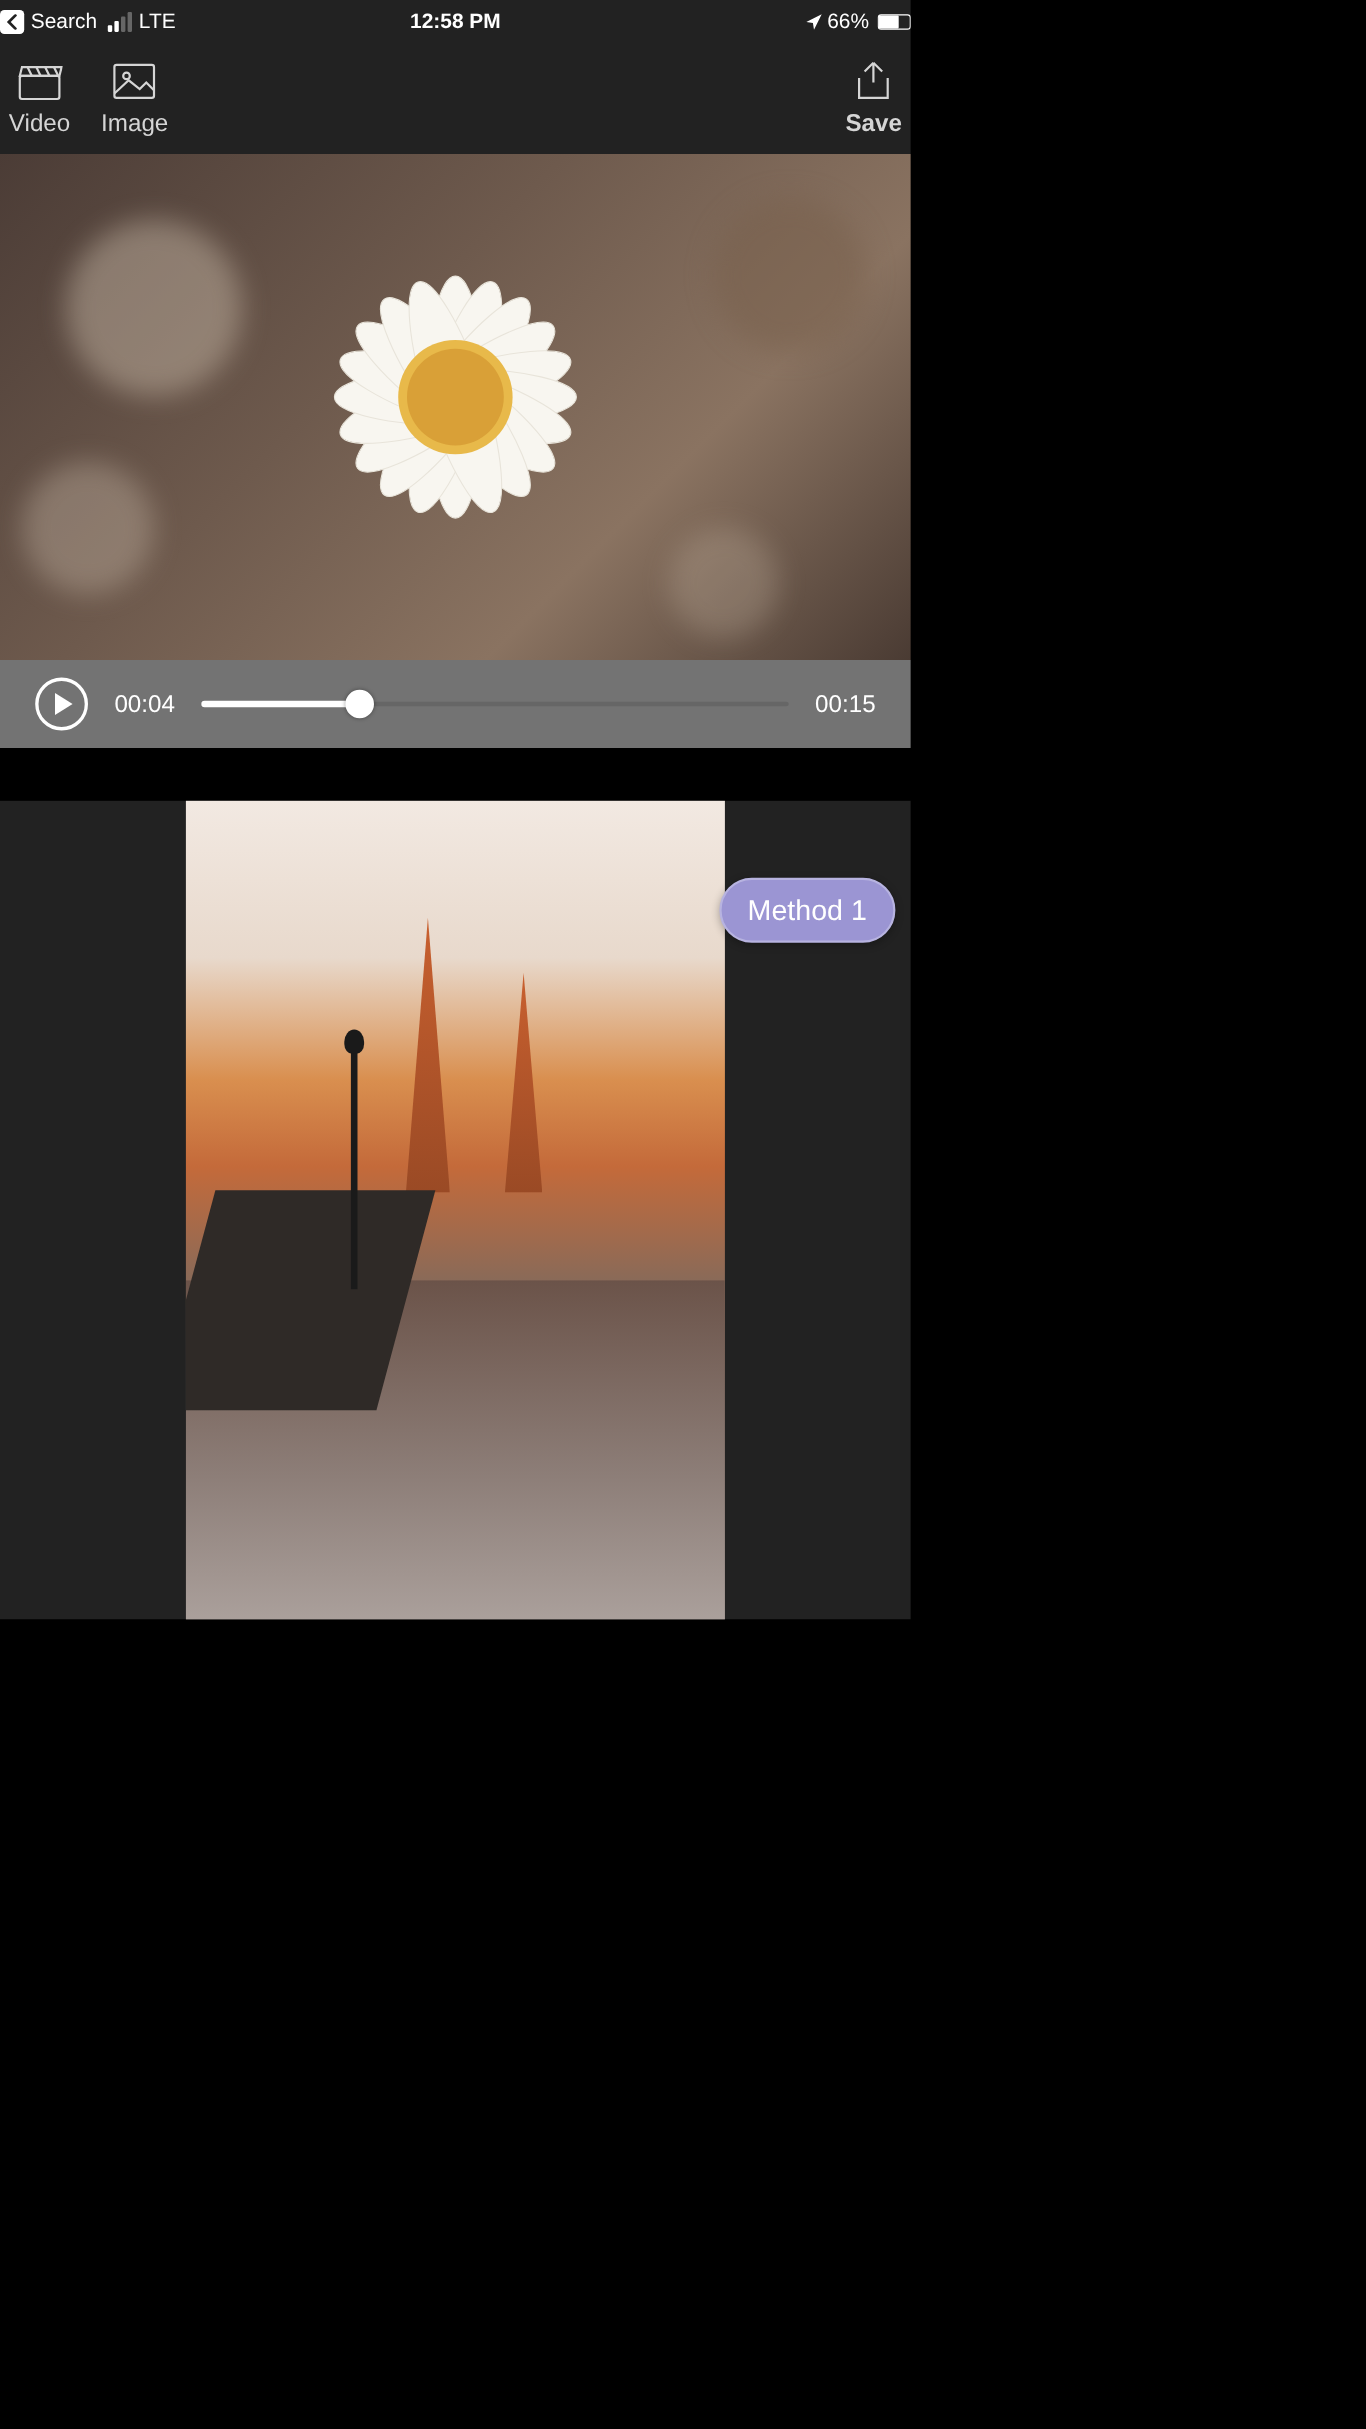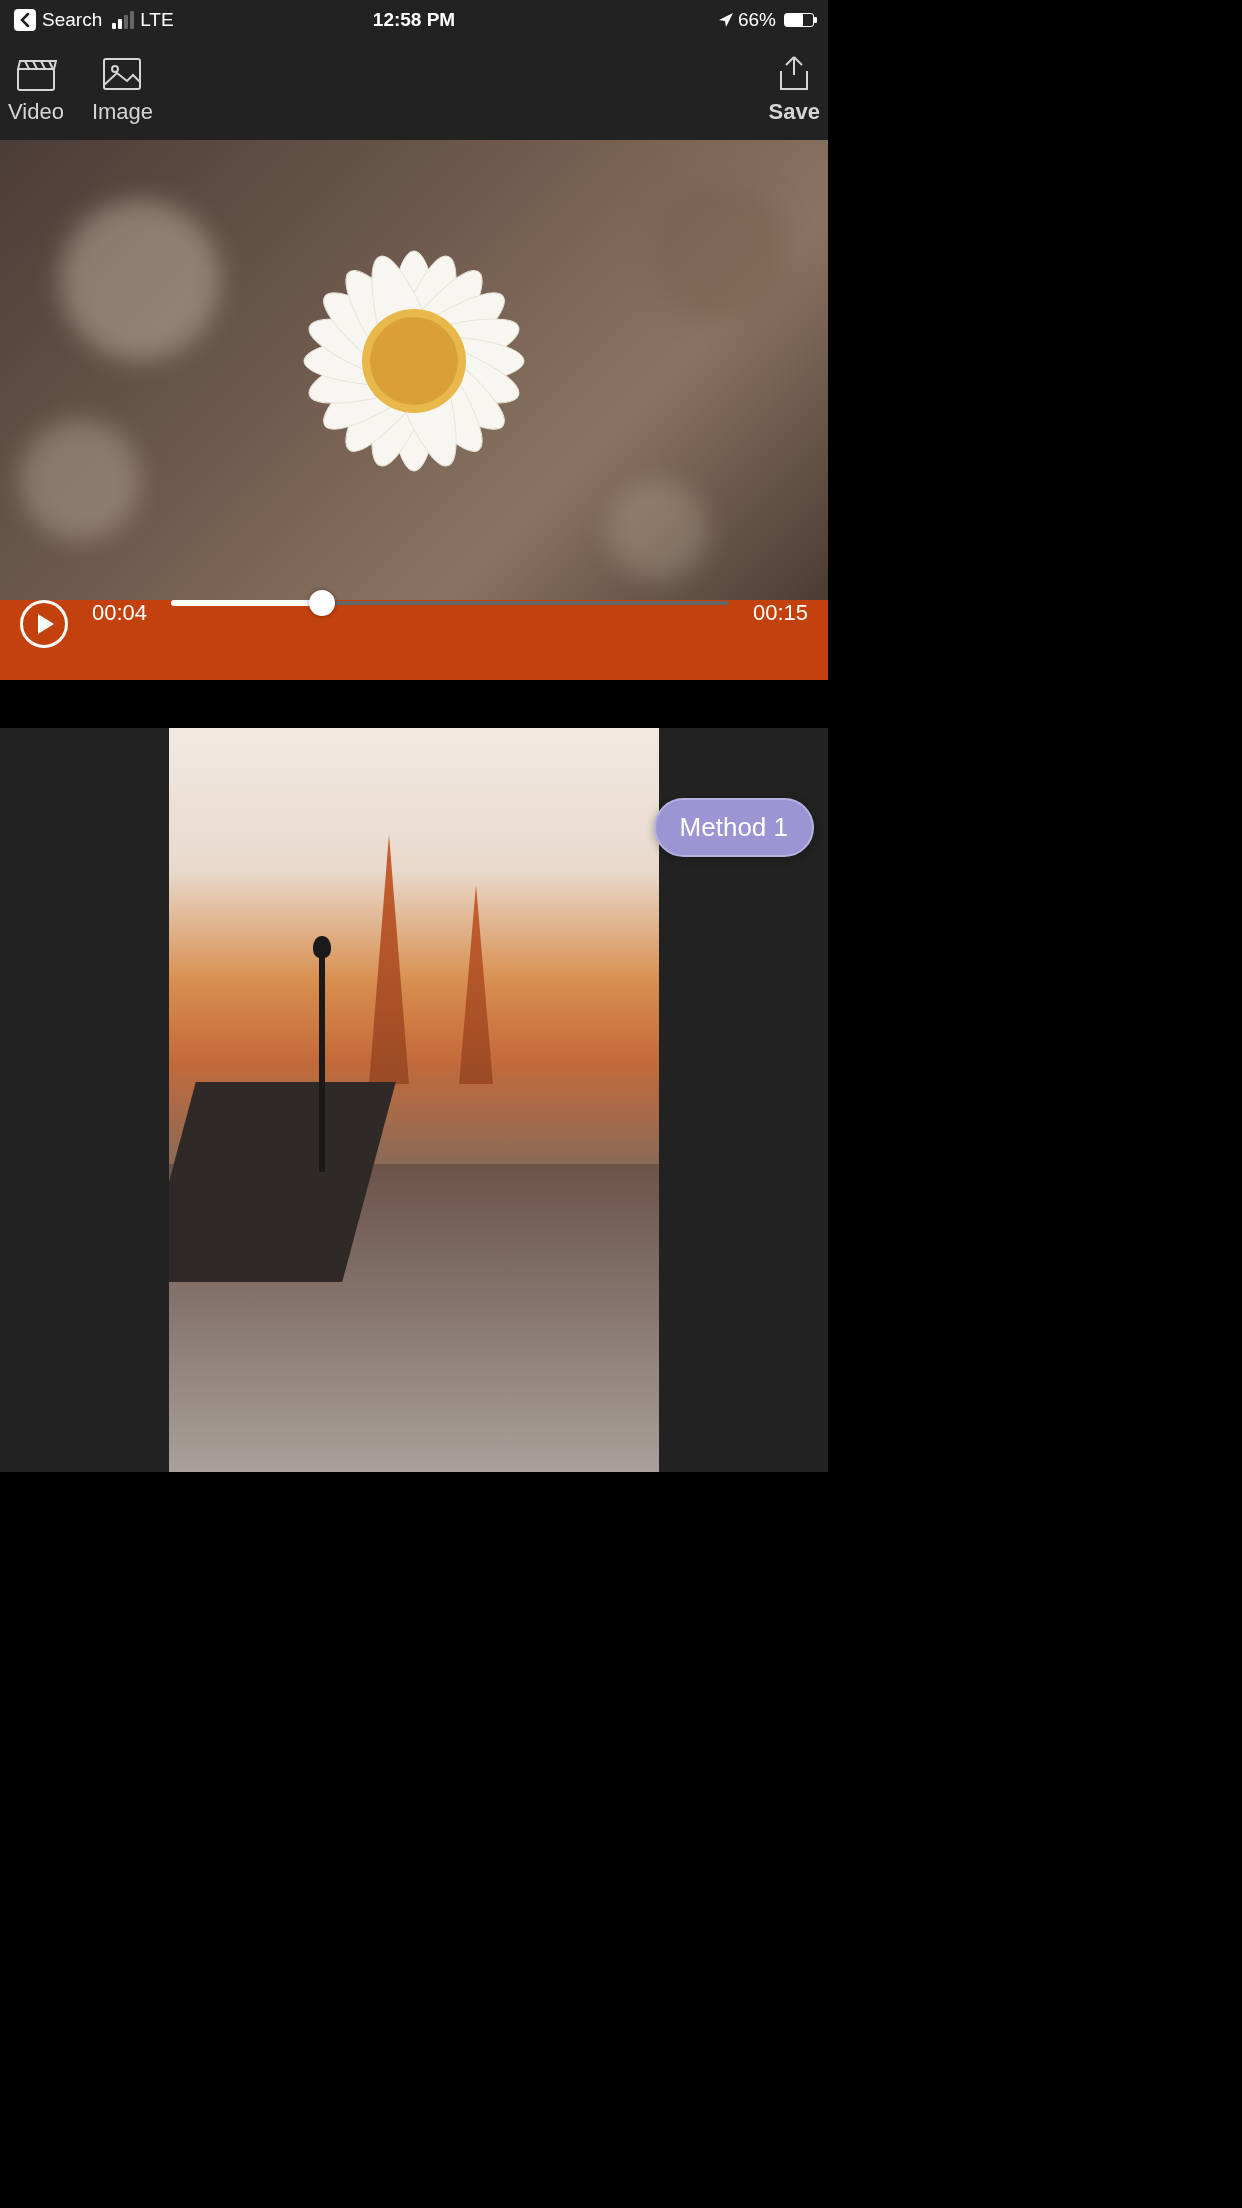--- a/index.html
+++ b/index.html
@@ -11,21 +11,21 @@
     color: #fff;
     overflow: hidden;
     position: relative;
   }
   
   .status-bar {
     height: 40px;
     background: #222;
     display: flex;
     align-items: center;
-    padding: 0 14px;
+    padding: 0 0;
     font-size: 19px;
     color: #fff;
   }
   .status-left { display: flex; align-items: center; gap: 6px; flex: 1; }
   .status-center { flex: 1; text-align: center; font-weight: 600; }
   .status-right { flex: 1; display: flex; justify-content: flex-end; align-items: center; gap: 4px; text-align: right; }
   .back-chevron {
     width: 22px; height: 22px; background: #fff; border-radius: 4px;
     display: flex; align-items: center; justify-content: center; color: #222; font-weight: bold;
   }
@@ -62,22 +62,22 @@
     position: relative;
     overflow: hidden;
   }
   .bokeh { position:absolute; border-radius:50%; filter: blur(12px); }
   .daisy {
     position: absolute; left: 50%; top: 48%; transform: translate(-50%,-50%);
     width: 310px; height: 310px;
   }
   
   .playback {
-    height: 80px; background: #c2410c;
-    display: flex; align-items: flex-start; padding: 0 20px; gap: 24px;
+    height: 80px; background: #737373;
+    display: flex; align-items: center; padding: 0 32px; gap: 24px;
   }
   .play-circle {
     width: 48px; height: 48px; border: 3px solid #fff; border-radius: 50%;
     display:flex;align-items:center;justify-content:center; cursor:pointer;
   }
   .play-triangle {
     width:0;height:0;border-left:16px solid #fff;border-top:10px solid transparent;border-bottom:10px solid transparent;margin-left:4px;
   }
   .time { font-size: 22px; color: #fff; font-variant-numeric: tabular-nums;}
   .slider {

